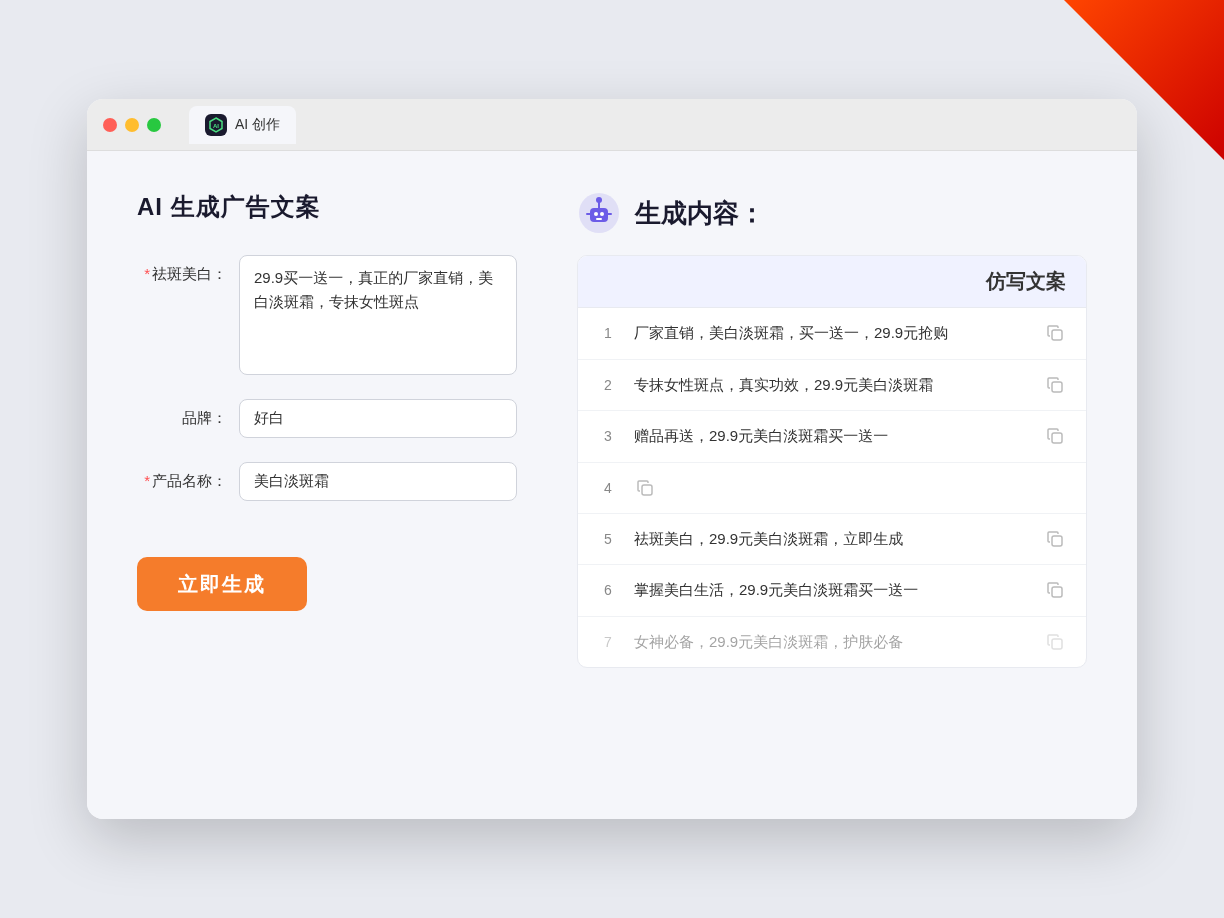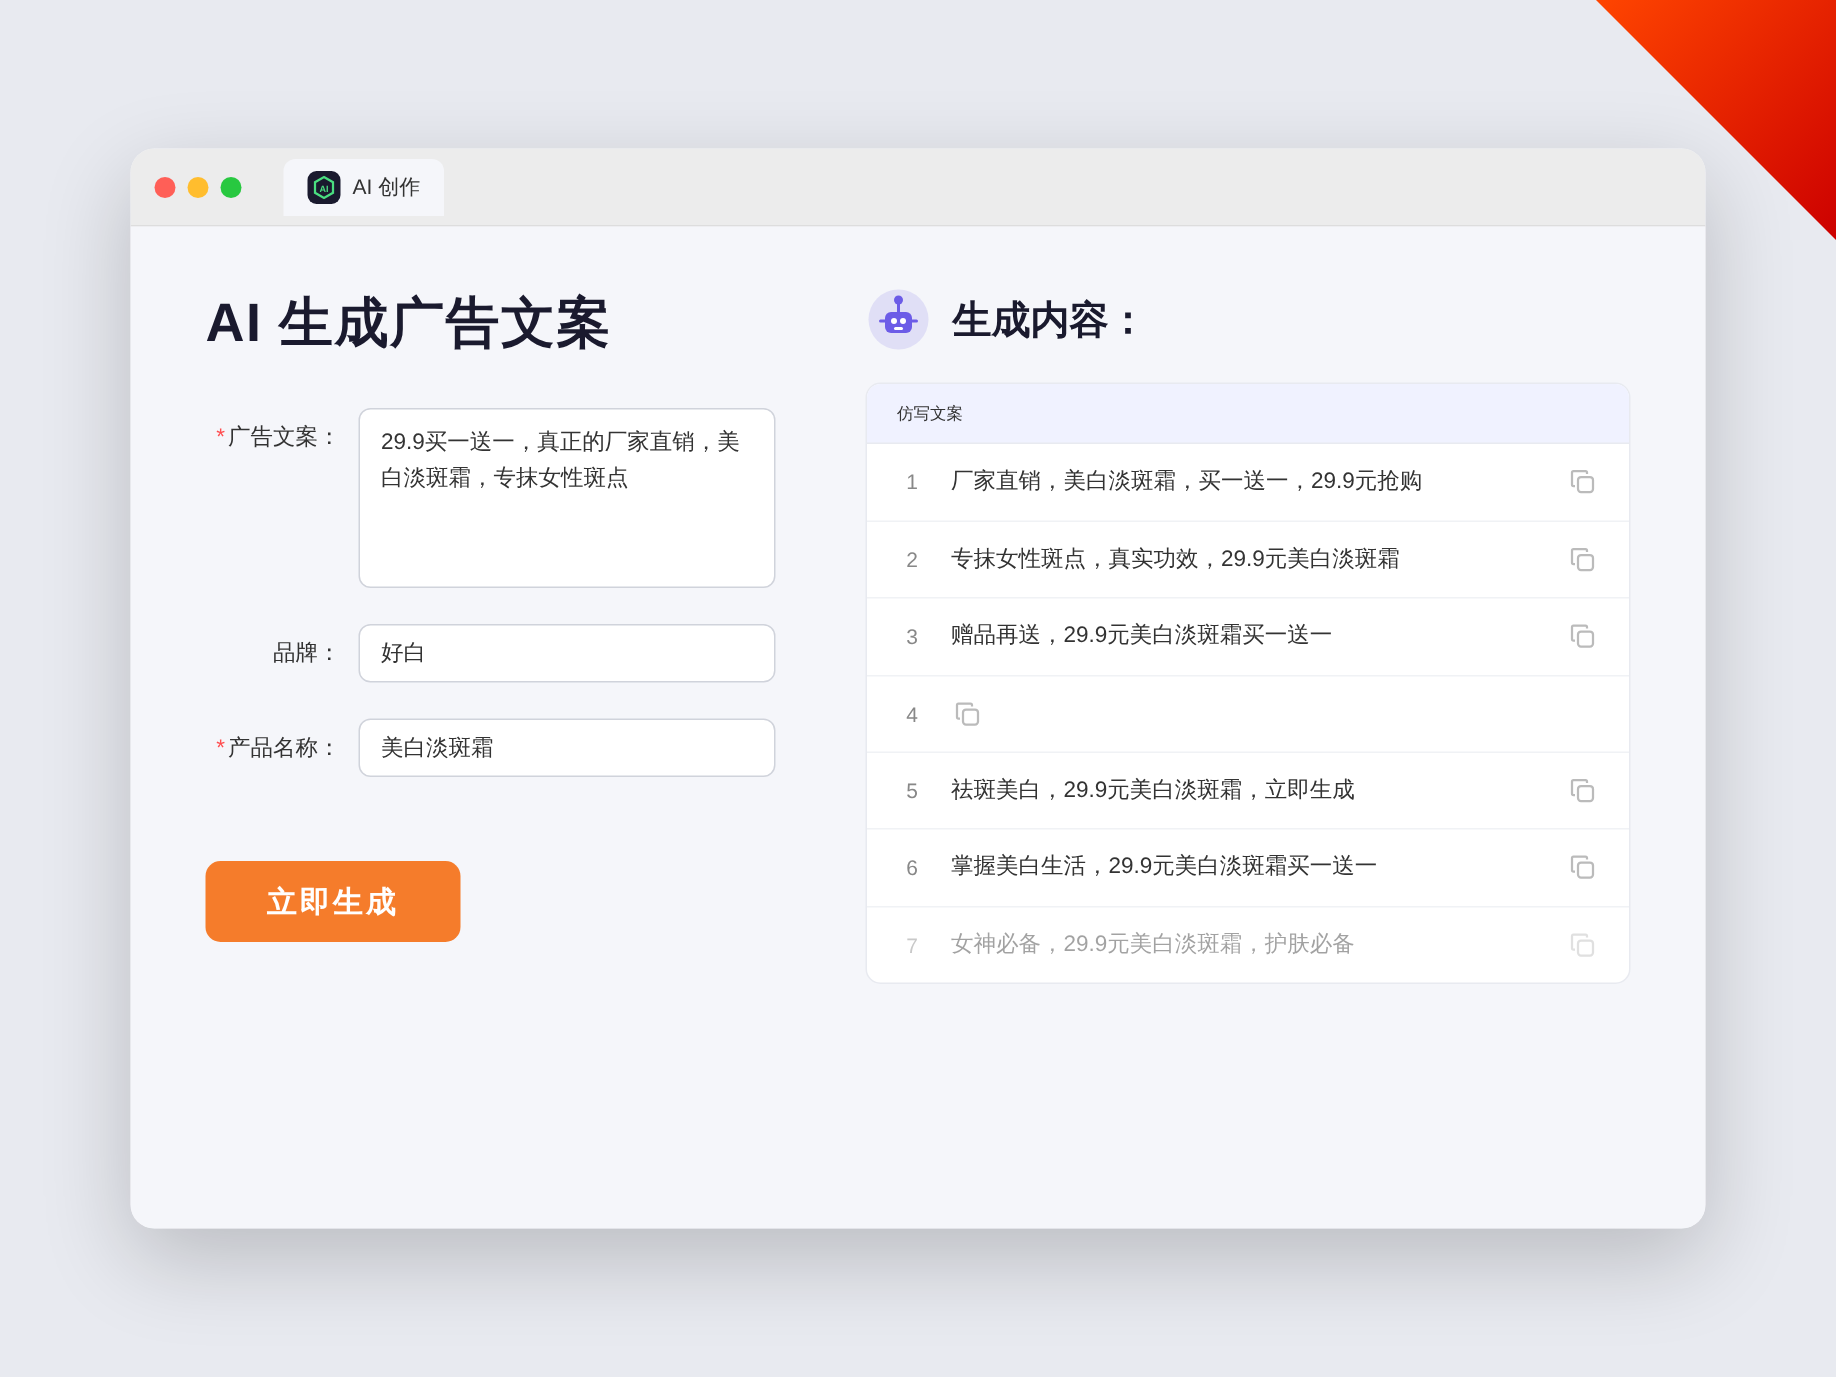--- a/index.html
+++ b/index.html
@@ -89,21 +89,21 @@
 
     
     .left-panel {
       flex: 0 0 380px;
       display: flex;
       flex-direction: column;
       gap: 0;
     }
 
     .page-title {
-      font-size: 36px;
+      font-size: 24px;
       font-weight: 700;
       color: #1a1a2e;
       margin-bottom: 32px;
       letter-spacing: 1px;
     }
 
     .form-group {
       display: flex;
       align-items: flex-start;
       gap: 12px;
@@ -185,24 +185,25 @@
     .results-table {
       background: #fff;
       border-radius: 10px;
       overflow: hidden;
       border: 1px solid #e8eaf0;
     }
 
     .results-header {
       background: #f0f2ff;
       padding: 12px 20px;
-      font-size: 11px;
-      font-weight: 400;
+      font-size: 20px;
+      font-weight: 700;
       color: #333;
       border-bottom: 1px solid #e8eaf0;
+      text-align: right;
     }
 
     .result-row {
       display: flex;
       align-items: center;
       padding: 14px 20px;
       border-bottom: 1px solid #f0f2f5;
       gap: 16px;
     }
 
@@ -280,21 +281,21 @@
     </div>
   </div>
 
   <div class="browser-content">
 
     <div class="left-panel">
       <h1 class="page-title">AI 生成广告文案</h1>
 
       <div class="form-group">
         <label class="form-label">
-          <span class="required-star">*</span><span>广告文案：</span>
+          <span class="required-star">*</span><span>祛斑美白：</span>
         </label>
         <textarea class="form-input" style="">29.9买一送一，真正的厂家直销，美白淡斑霜，专抹女性斑点</textarea>
       </div>
 
       <div class="form-group">
         <label class="form-label">品牌：</label>
         <input type="text" class="form-input" value="好白" style="">
       </div>
 
       <div class="form-group">

